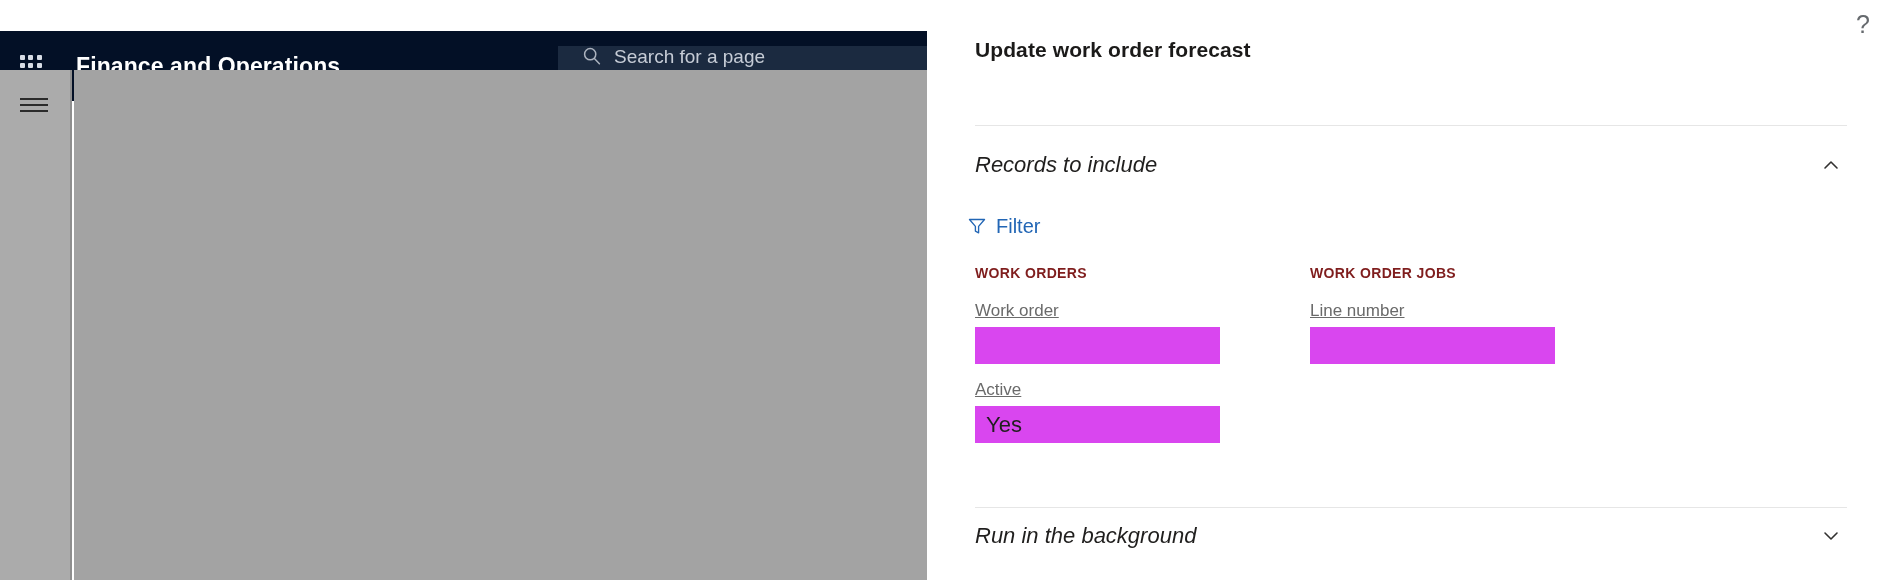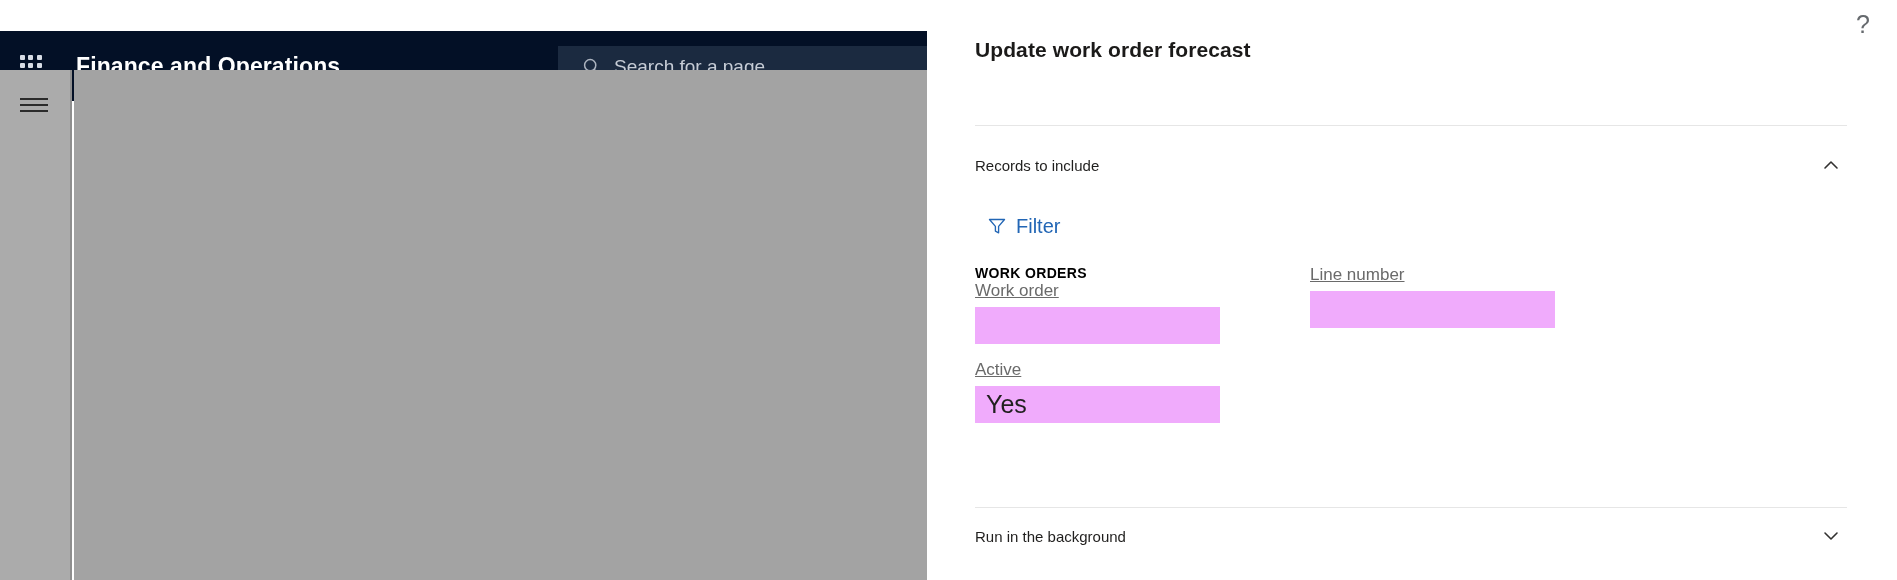--- a/index.html
+++ b/index.html
@@ -72,21 +72,20 @@
   }
 
   .searchbox {
     position: absolute;
     left: 558px;
     top: 15px;
     width: 420px;
     height: 41px;
     background: #1b2a40;
     display: flex;
-    align-items: center;
     padding-left: 24px;
     cursor: text;
   }
   .search-ico {
     width: 20px;
     height: 20px;
     flex: 0 0 auto;
     margin-right: 12px;
     opacity: .85;
   }
@@ -188,36 +187,37 @@
     height: 44px;
     display: flex;
     align-items: center;
     justify-content: space-between;
     cursor: pointer;
   }
   .section-head.records { top: 143px; }
   .section-head.background { top: 514px; }
 
   .section-title {
-    font-size: 15px;
+    font-size: 22px;
     color: #201f1e;
     white-space: nowrap;
+    font-style: italic;
   }
 
   .chev {
     width: 20px;
     height: 20px;
     margin-right: 6px;
     flex: 0 0 auto;
   }
 
   
   .filter-link {
     position: absolute;
-    left: 60px;
+    left: 40px;
     top: 213px;
     display: flex;
     align-items: center;
     cursor: pointer;
     height: 26px;
   }
   .funnel-ico {
     width: 20px;
     height: 20px;
     margin-right: 9px;
@@ -233,43 +233,44 @@
   .col {
     position: absolute;
     top: 265px;
   }
   .col.c1 { left: 48px; width: 330px; }
   .col.c2 { left: 383px; width: 330px; }
 
   .col-head {
     font-size: 14px;
     font-weight: bold;
-    color: #000000;
+    color: #7f1d1d;
     letter-spacing: .35px;
     text-transform: uppercase;
+    margin-bottom: 20px;
     white-space: nowrap;
   }
 
   .field { margin-bottom: 16px; }
   .field-label {
     font-size: 17px;
     color: #6a6a6a;
     margin-bottom: 6px;
     white-space: nowrap;
     text-decoration: underline;
   }
   .field-input {
     width: 245px;
     height: 37px;
-    background: #f0abfc;
+    background: #d946ef;
     border: none;
     outline: none;
     padding: 0 11px;
     font-family: "Liberation Sans", sans-serif;
-    font-size: 25px;
+    font-size: 22px;
     color: #201f1e;
     display: block;
   }
   .field-input::placeholder { color: #a19f9d; }
 </style>
 </head>
 <body>
 
 <div id="app">
 
@@ -341,20 +342,21 @@
         <input class="field-input" type="text" value="" style="">
       </div>
 
       <div class="field">
         <div class="field-label">Active</div>
         <input class="field-input" type="text" value="Yes" style="">
       </div>
     </div>
 
     <div class="col c2">
+      <div class="col-head">WORK ORDER JOBS</div>
 
       <div class="field">
         <div class="field-label">Line number</div>
         <input class="field-input" type="text" value="" style="">
       </div>
     </div>
 
     <div class="divider bottom"></div>
 
     <div class="section-head background">

